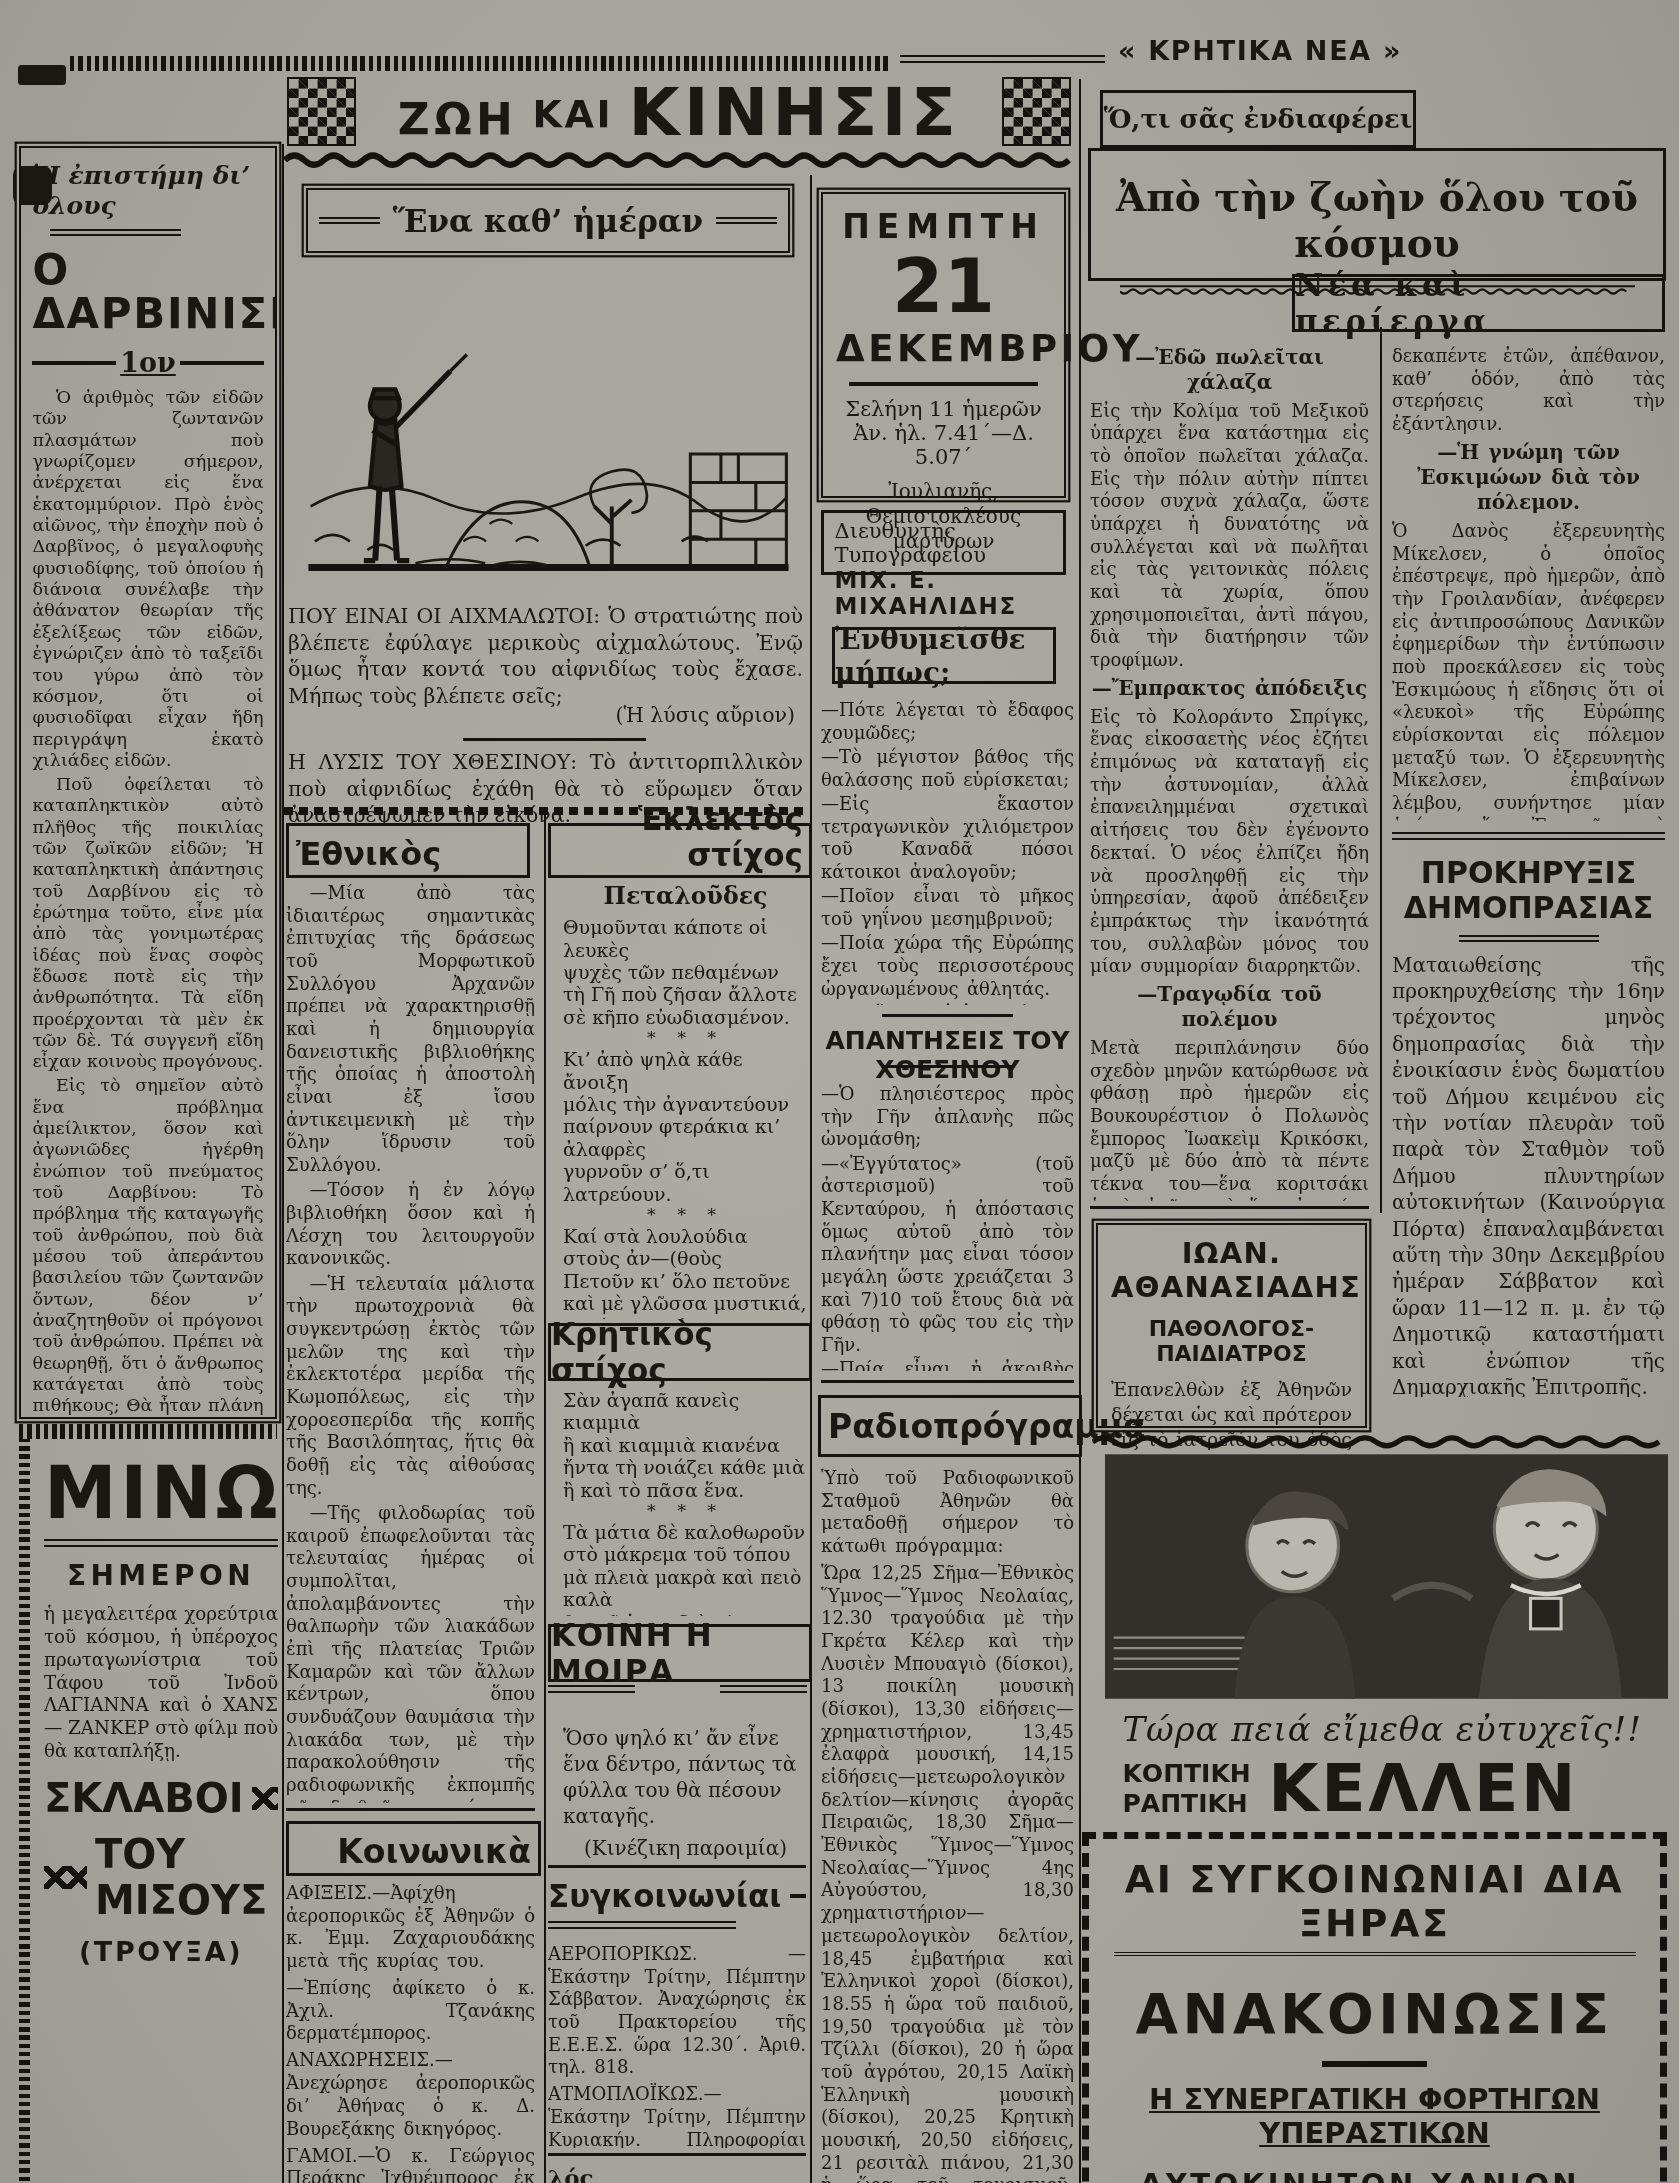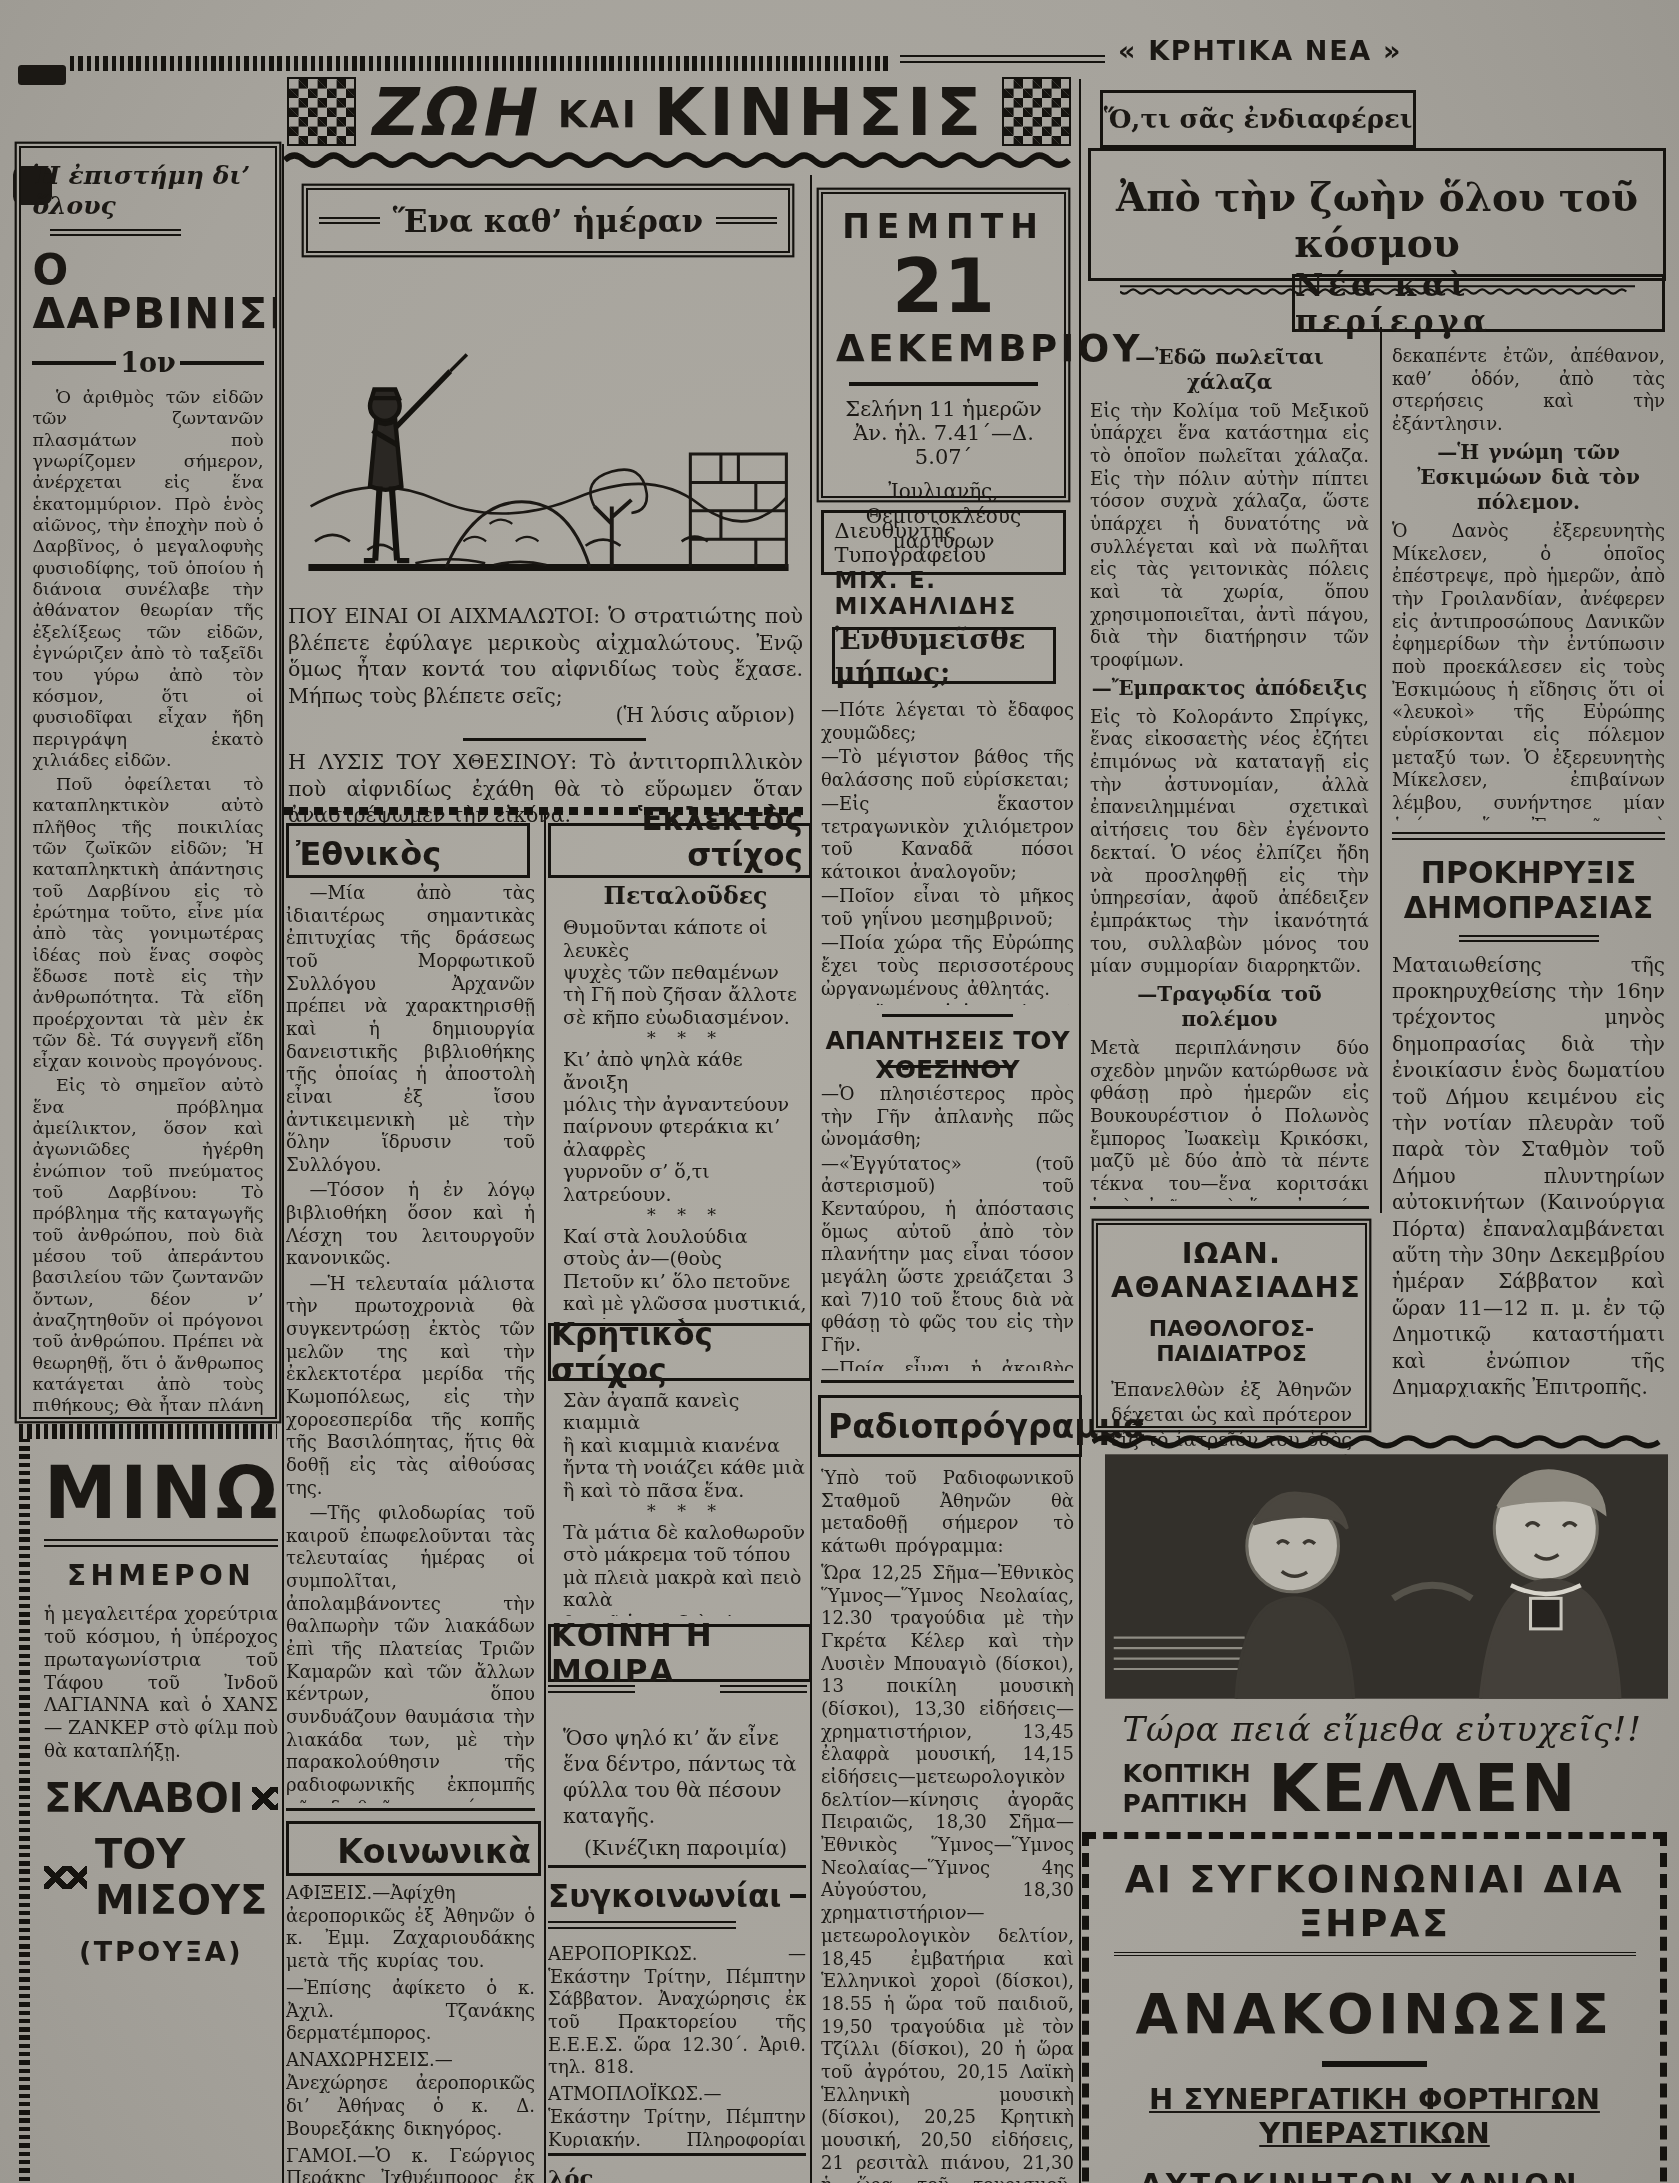--- a/index.html
+++ b/index.html
@@ -46,40 +46,40 @@
   <div class="abs smudge" style="left:17.5px;top:65px;width:48px;height:20px;"></div>
   <div class="abs smudge" style="left:13px;top:166px;width:39px;height:39px;border-radius:8.7px;"></div>
   <div class="abs hatch" style="left:70px;top:56px;width:821px;height:15px;"></div>
   <div class="abs dblrule" style="left:900px;top:55px;width:205px;"></div>
   <div class="abs sans b" style="left:1118px;top:35px;width:349px;font-size:27px;letter-spacing:1.7px;">« ΚΡΗΤΙΚΑ ΝΕΑ »</div>
 
   <div class="abs" style="left:284px;top:74px;width:790px;height:79px;">
     <div class="abs checker" style="left:2.6px;top:2.6px;width:65px;height:65px;"></div>
     <div class="abs checker" style="right:2.6px;top:2.6px;width:65px;height:65px;"></div>
     <div class="abs sans" style="left:74px;right:74px;top:0;text-align:center;">
-      <span class="b" style="font-size:65px;letter-spacing:4.4px;font-style:italic;">ΖΩΗ</span>
+      <span class="b" style="font-size:44px;letter-spacing:4.4px;">ΖΩΗ</span>
       <span class="b" style="font-size:38px;letter-spacing:2.6px;vertical-align:7.9px;margin:0 13px;">ΚΑΙ</span>
       <span class="b" style="font-size:66px;letter-spacing:4.4px;">ΚΙΝΗΣΙΣ</span>
     </div>
   </div>
   <svg class="abs" style="left:284px;top:151px;" width="790" height="18.3" viewBox="0 0 1810 42">
     <path d="M0 21 Q 22 0 45 21 T 90 21 T 135 21 T 180 21 T 225 21 T 270 21 T 315 21 T 360 21 T 405 21 T 450 21 T 495 21 T 540 21 T 585 21 T 630 21 T 675 21 T 720 21 T 765 21 T 810 21 T 855 21 T 900 21 T 945 21 T 990 21 T 1035 21 T 1080 21 T 1125 21 T 1170 21 T 1215 21 T 1260 21 T 1305 21 T 1350 21 T 1395 21 T 1440 21 T 1485 21 T 1530 21 T 1575 21 T 1620 21 T 1665 21 T 1710 21 T 1755 21 T 1800 21" stroke="#15130f" stroke-width="14" fill="none"></path>
   </svg>
 
   <div class="abs vrule" style="left:282px;top:144px;height:2371px;"></div>
   <div class="abs vrule" style="left:544px;top:810px;height:1712px;"></div>
   <div class="abs vrule" style="left:810px;top:175px;height:2347px;"></div>
   <div class="abs vrule" style="left:1079px;top:79px;height:2443px;"></div>
   <div class="abs vrule" style="left:1380px;top:327px;height:886px;"></div>
 
   <div class="abs box2" style="left:19px;top:146px;width:258px;height:1273px;padding:13px 11.4px;overflow:hidden;box-sizing:border-box;">
     <div class="kicker" style="font-style:italic;">Ἡ ἐπιστήμη δι’ ὅλους</div>
     <div class="dblrule" style="width:131px;margin:7.9px 0 11.4px 17.5px;"></div>
     <h1 class="sans b" style="font-size:42px;line-height:1.05;letter-spacing:1.7px;">Ο ΔΑΡΒΙΝΙΣΜΟΣ</h1>
-    <div class="ctr" style="margin:11.4px 0 8.7px 0;display:flex;align-items:center;gap:4px;">
+    <div class="ctr" style="margin:11.4px 0 8.7px 0;display:flex;align-items:center;gap:4px;text-decoration:underline;">
       <span class="rule" style="flex:1;height:3.5px;"></span>
       <span class="b" style="font-size:27px;">1ον</span>
       <span class="rule" style="flex:1;height:3.5px;"></span>
     </div>
     <div class="just body-sm indent" style="font-size:17.5px;line-height:1.22;">
       <p>Ὁ ἀριθμὸς τῶν εἰδῶν τῶν ζωντανῶν πλασμάτων ποὺ γνωρίζομεν σήμερον, ἀνέρχεται εἰς ἕνα ἑκατομμύριον. Πρὸ ἑνὸς αἰῶνος, τὴν ἐποχὴν ποὺ ὁ Δαρβῖνος, ὁ μεγαλοφυὴς φυσιοδίφης, τοῦ ὁποίου ἡ διάνοια συνέλαβε τὴν ἀθάνατον θεωρίαν τῆς ἐξελίξεως τῶν εἰδῶν, ἐγνώριζεν ἀπὸ τὸ ταξεῖδι του γύρω ἀπὸ τὸν κόσμον, ὅτι οἱ φυσιοδῖφαι εἶχαν ἤδη περιγράψη ἑκατὸ χιλιάδες εἰδῶν.</p>
       <p>Ποῦ ὀφείλεται τὸ καταπληκτικὸν αὐτὸ πλῆθος τῆς ποικιλίας τῶν ζωϊκῶν εἰδῶν; Ἡ καταπληκτικὴ ἀπάντησις τοῦ Δαρβίνου εἰς τὸ ἐρώτημα τοῦτο, εἶνε μία ἀπὸ τὰς γονιμωτέρας ἰδέας ποὺ ἕνας σοφὸς ἔδωσε ποτὲ εἰς τὴν ἀνθρωπότητα. Τὰ εἴδη προέρχονται τὰ μὲν ἐκ τῶν δὲ. Τά συγγενῆ εἴδη εἶχαν κοινοὺς προγόνους.</p>
       <p>Εἰς τὸ σημεῖον αὐτὸ ἕνα πρόβλημα ἀμείλικτον, ὅσον καὶ ἀγωνιῶδες ἠγέρθη ἐνώπιον τοῦ πνεύματος τοῦ Δαρβίνου: Τὸ πρόβλημα τῆς καταγωγῆς τοῦ ἀνθρώπου, ποὺ διὰ μέσου τοῦ ἀπεράντου βασιλείου τῶν ζωντανῶν ὄντων, δέον ν’ ἀναζητηθοῦν οἱ πρόγονοι τοῦ ἀνθρώπου. Πρέπει νὰ θεωρηθῇ, ὅτι ὁ ἄνθρωπος κατάγεται ἀπὸ τοὺς πιθήκους; Θὰ ἦταν πλάνη ν’ ἀποδοθῇ εἰς τὸν Δαρβῖνον παρόμοιος ἰσχυρισμός. Μακρὰν ἀπὸ τοῦ νὰ θεωρῇ τὸν χιμπαντζῆν ἢ τὸν οὐραγγουτάγκον, ὡς τοὺς προγόνους τοῦ ἀνθρωπίνου εἴδους, ὁ Δαρβῖνος ἡρύσθη ἕνα ἐντελῶς διαφορετικὸν συμπέρασμα ἀπὸ τὰς μελέτας καὶ τὰς ἔρευνάς του: Ὁ ἄνθρωπος καὶ οἱ ἀνώτεροι πίθηκοι κατάγονται ἀπὸ κοινοὺς προγόνους. Ἀλλ’ ἂς ἀναφέρωμεν τί ἀκριβῶς ὁρίζει ὁ Δαρβῖνος:</p>
     </div>
   </div>

